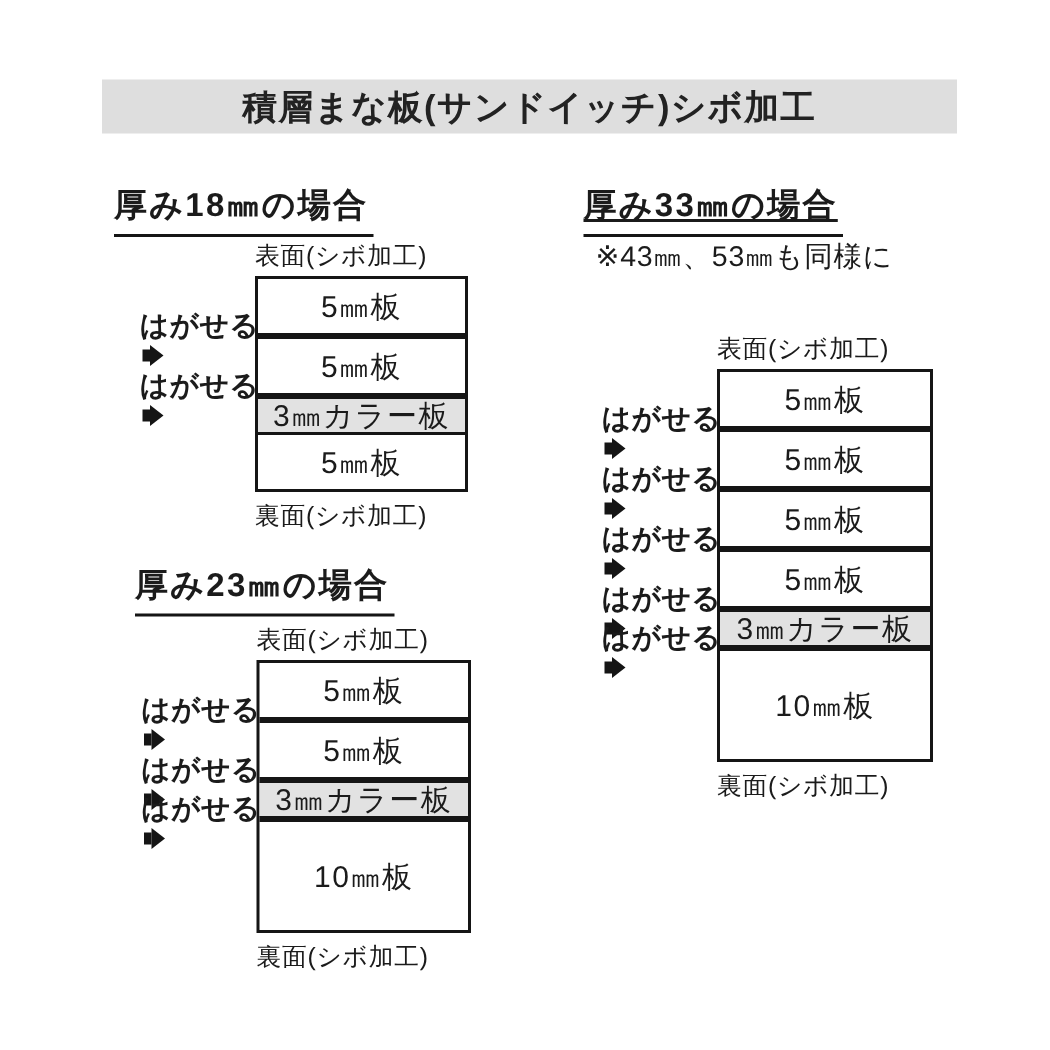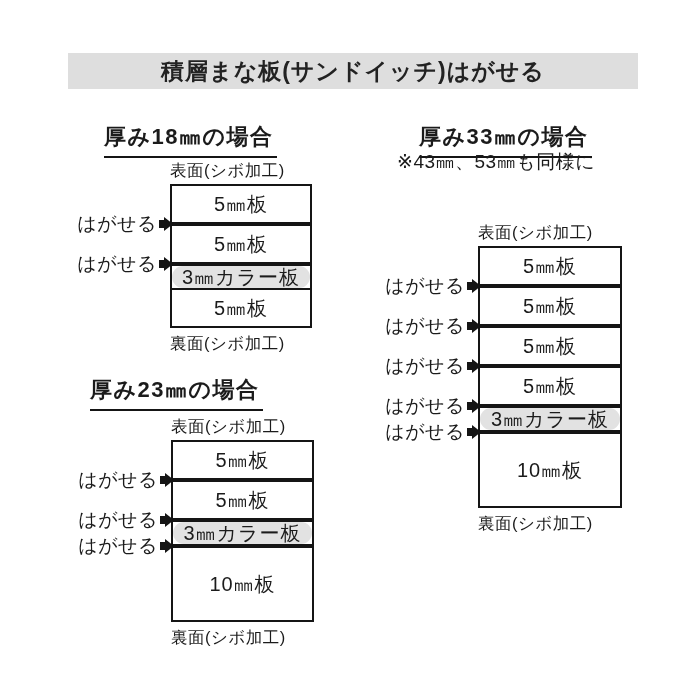--- a/index.html
+++ b/index.html
@@ -22,43 +22,43 @@
   .face-label {
     position:absolute; font-size:16.5px; text-align:left; letter-spacing:0.5px; white-space:nowrap;
   }
   .layer-box {
     position:absolute; border:2px solid #151515; background:#fff; box-sizing:content-box;
   }
   .layer {
     display:flex; align-items:center; justify-content:center;
     font-size:20px; letter-spacing:1px; white-space:nowrap;
   }
-  .layer.colorlayer { background:#e2e2e2;border-radius:11px; }
+  .layer.colorlayer { background:#e2e2e2; }
   .sep-thick { height:4px; background:#151515; }
   .sep-thin  { height:2px; background:#151515; }
   .peel {
     position:absolute; right:calc(100% - 1px); transform:translateY(-50%);
-    display:flex; align-items:center; white-space:nowrap;
-    font-size:19px; font-weight:400; letter-spacing:0.5px;
+    display:flex; align-items:flex-start; white-space:nowrap;
+    font-size:19px; font-weight:700; letter-spacing:0.5px;flex-direction:column;
   }
   .peel-arrow { display:inline-flex; align-items:center; margin-left:2px; }
   .peel-arrow .stem { width:5px; height:8px; background:#151515; }
   .peel-arrow .head {
     width:0; height:0; border-left:9px solid #151515;
     border-top:7px solid transparent; border-bottom:7px solid transparent;
   }
 </style>
 </head>
 <body>
 
-<div class="titlebar">積層まな板(サンドイッチ)はがせる</div>
+<div class="titlebar">積層まな板(サンドイッチ)シボ加工</div>
 
 <main id="diagrams">
     <section class="diagram">
-      <div class="heading" style="left: 104px; top: 122px;">厚み18㎜の場合</div>
+      <div class="heading" style="left: 76px; top: 122px;">厚み18㎜の場合</div>
       <div class="face-label" style="left: 170px; top: 160px; width: 142px;">表面(シボ加工)</div>
       <div class="layer-box" style="left: 170px; top: 184px; width: 138px;">
         <div class="layer" style="height: 36px;">5㎜板</div>
         <div class="sep-thick"></div>
         <div class="peel" style="top: 38px;">
           <span class="peel-text">はがせる</span>
           <span class="peel-arrow">
             <span class="stem"></span>
             <span class="head"></span>
           </span>
@@ -107,22 +107,22 @@
           <span class="peel-arrow">
             <span class="stem"></span>
             <span class="head"></span>
           </span>
         </div>
         <div class="layer" style="height: 72px;">10㎜板</div>
       </div>
       <div class="face-label" style="left: 171px; top: 627px; width: 143px;">裏面(シボ加工)</div>
     </section>
     <section class="diagram">
-      <div class="heading" style="left: 419px; top: 122px;">厚み33㎜の場合</div>
-      <div class="note" style="left: 397px; top: 148px;">
+      <div class="heading" style="left: 389px; top: 122px; text-decoration: underline;">厚み33㎜の場合</div>
+      <div class="note" style="left: 397px; top: 158px;">
         <div class="note-line">※43㎜、53㎜も同様に</div>
       </div>
       <div class="face-label" style="left: 478px; top: 222px; width: 144px;">表面(シボ加工)</div>
       <div class="layer-box" style="left: 478px; top: 246px; width: 140px;">
         <div class="layer" style="height: 36px;">5㎜板</div>
         <div class="sep-thick"></div>
         <div class="peel" style="top: 38px;">
           <span class="peel-text">はがせる</span>
           <span class="peel-arrow">
             <span class="stem"></span>

